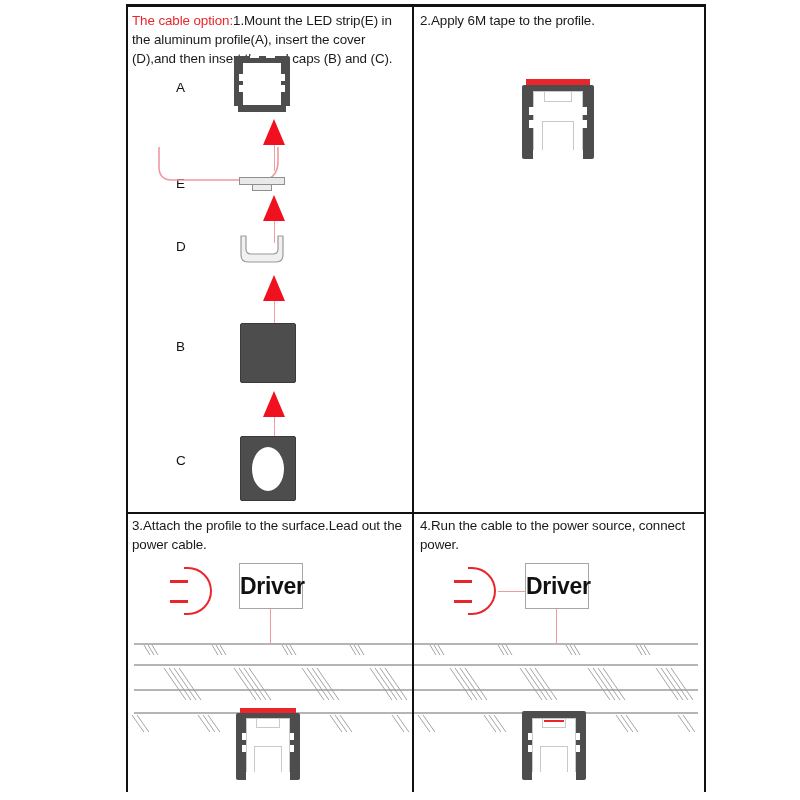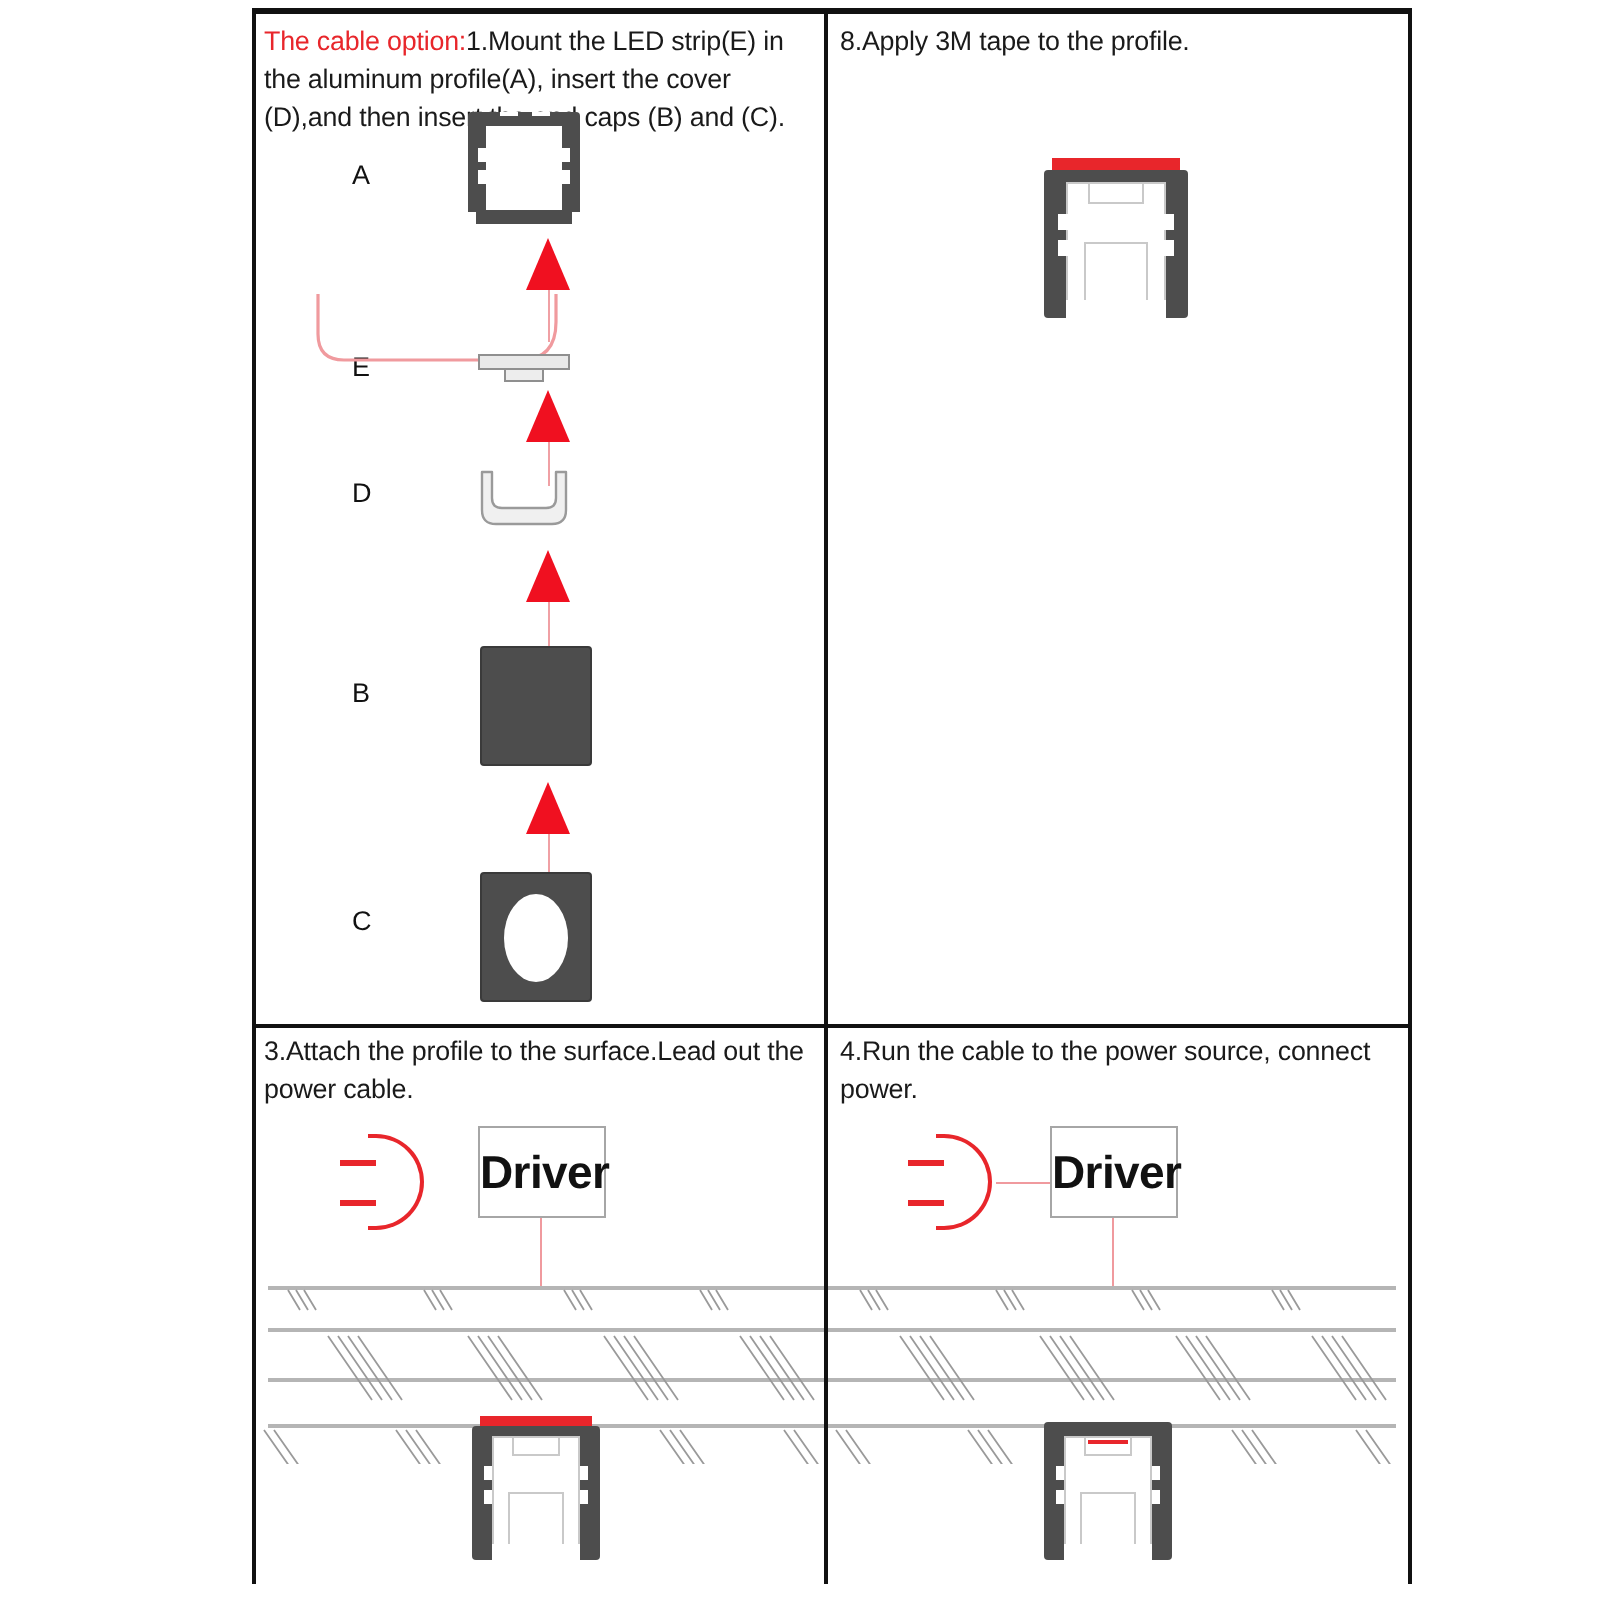--- a/index.html
+++ b/index.html
@@ -167,21 +167,21 @@
       <div class="head"></div>
       <div class="stem" style="top:26px;height:24px;"></div>
     </div>
 
     <div class="capC" style="left:114px;top:429px;width:56px;height:65px;">
       <div class="hole"></div>
     </div>
   </div>
 
   <div class="panel p2">
-    <div class="caption">8.Apply 3M tape to the  profile.</div>
+    <div class="caption">2.Apply 6M tape to the  profile.</div>
 
     <div class="asm" style="left:108px;top:72px;width:72px;height:80px;">
       <div class="tape"></div>
       <div class="shell" style="top:6px;height:74px;"></div>
 
       <div class="inner" style="left:11px;top:12px;width:50px;height:62px;border-bottom:none;"></div>
 
       <div class="inner" style="left:22px;top:12px;width:28px;height:11px;"></div>
 
       <div class="inner" style="left:20px;top:42px;width:32px;height:32px;border-bottom:none;"></div>

